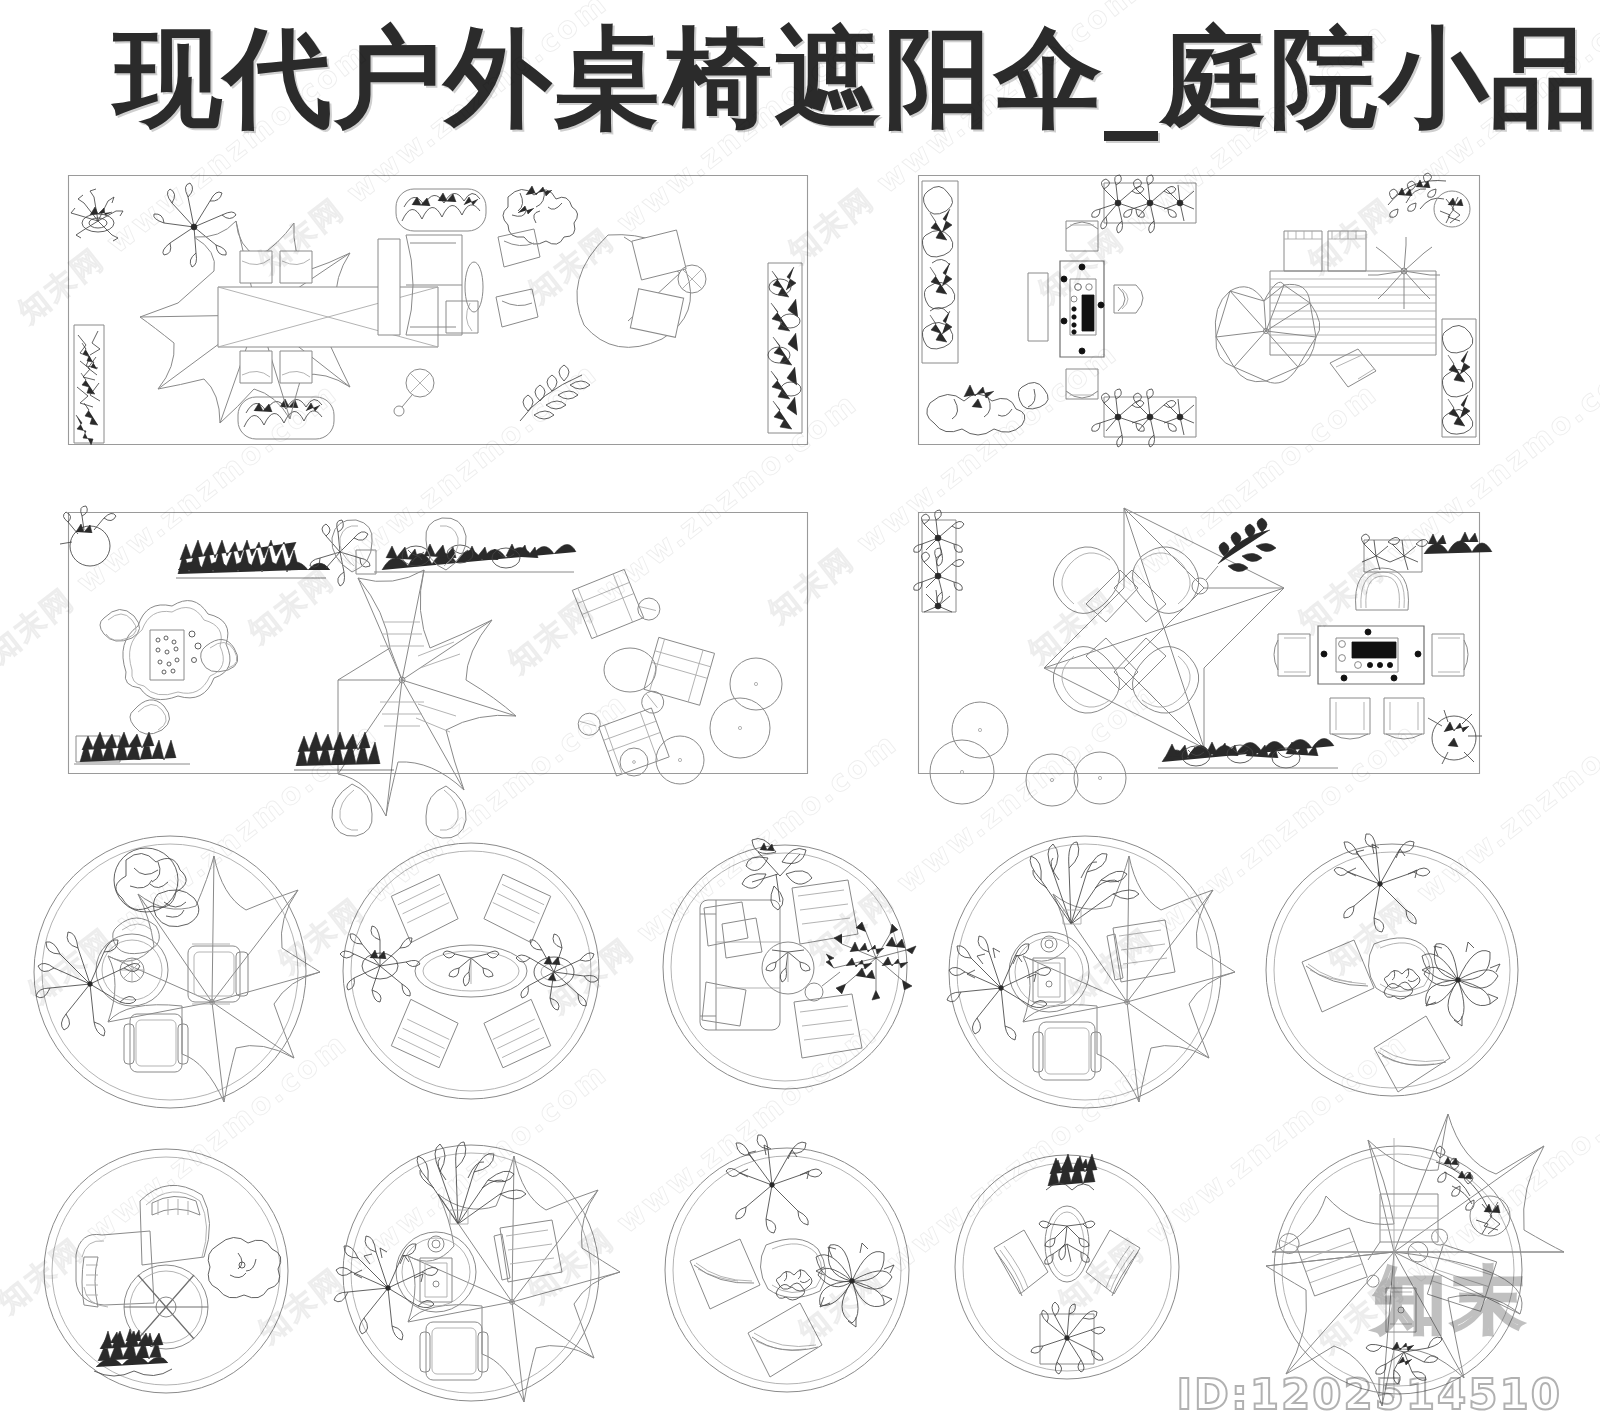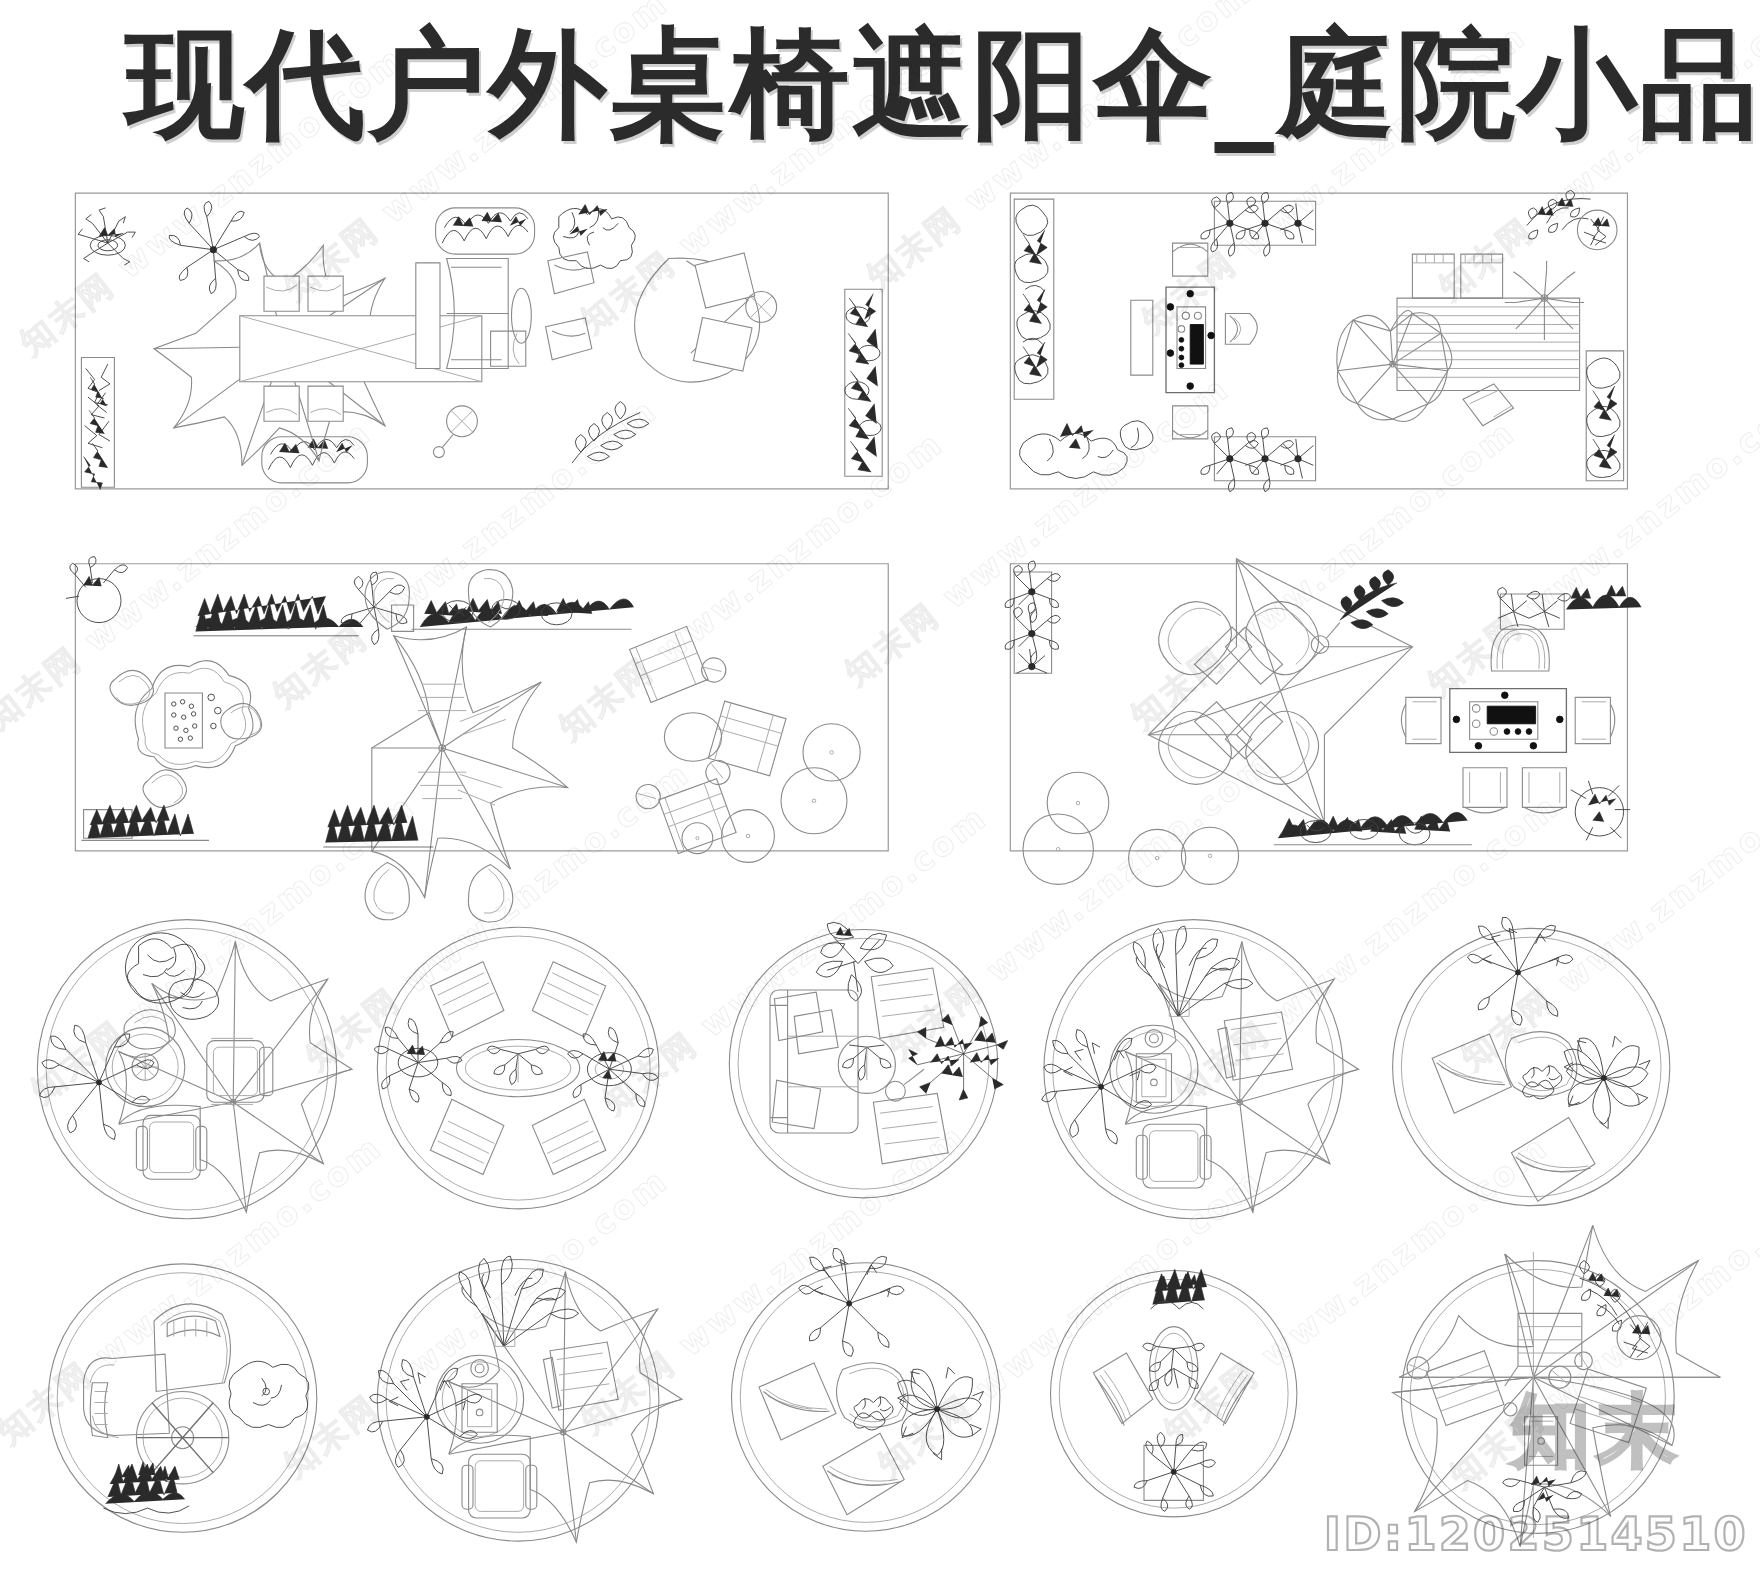--- a/index.html
+++ b/index.html
@@ -40,21 +40,21 @@
       font-size:30px;font-weight:bold;letter-spacing:3px;
       color:transparent;-webkit-text-stroke:1px rgba(0,0,0,0.07);
       transform-origin:0 0;transform:rotate(-38deg);
       font-family:"DejaVu Sans","Liberation Sans",sans-serif;}
 
   
   #brand-logo{position:absolute;right:70px;bottom:78px;
       font-family:"DejaVu Sans","Liberation Sans",sans-serif;
       font-size:72px;font-weight:bold;letter-spacing:6px;
       color:transparent;-webkit-text-stroke:3px rgba(60,60,60,0.32);}
-  #id-text{position:absolute;right:11px;bottom:8px;
+  #id-text{position:absolute;right:38px;bottom:8px;
       font-family:"DejaVu Sans","Liberation Sans",sans-serif;
       font-size:42px;font-weight:bold;letter-spacing:2px;
       color:transparent;text-align:right;-webkit-text-stroke:2px rgba(60,60,60,0.40);}
 </style>
 </head>
 <body>
 
 <div id="title">现代户外桌椅遮阳伞_庭院小品</div>
 
 <div id="drawing-area">

